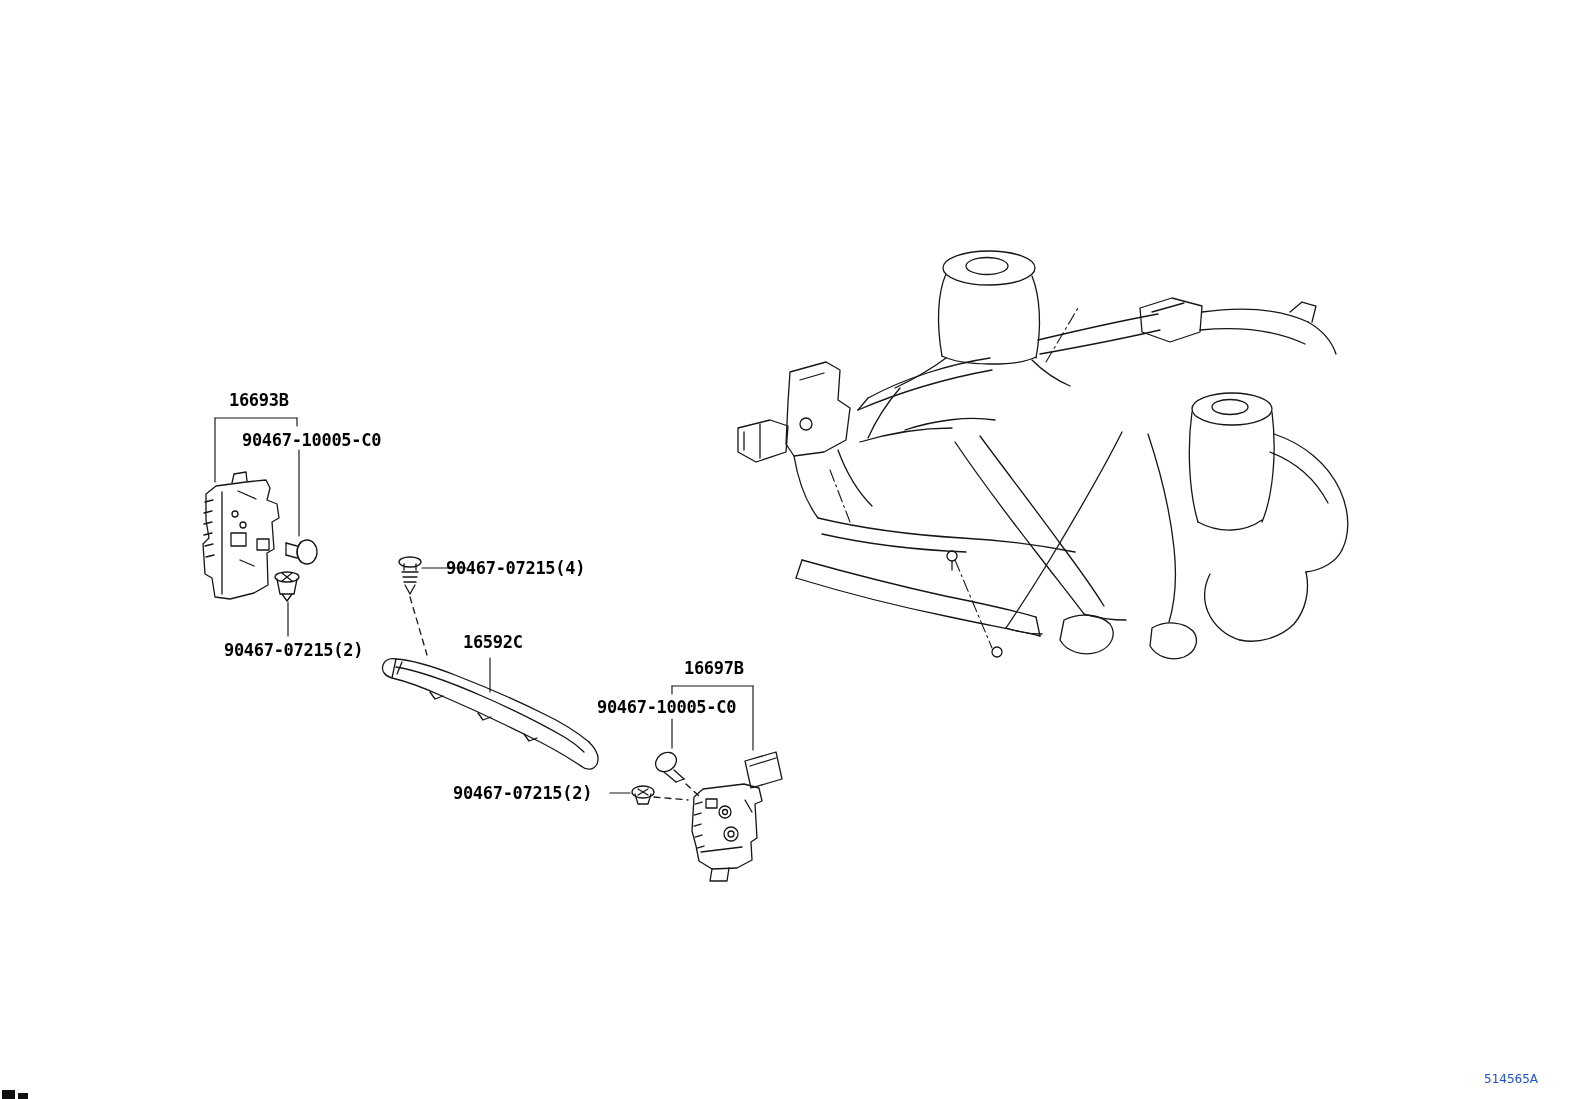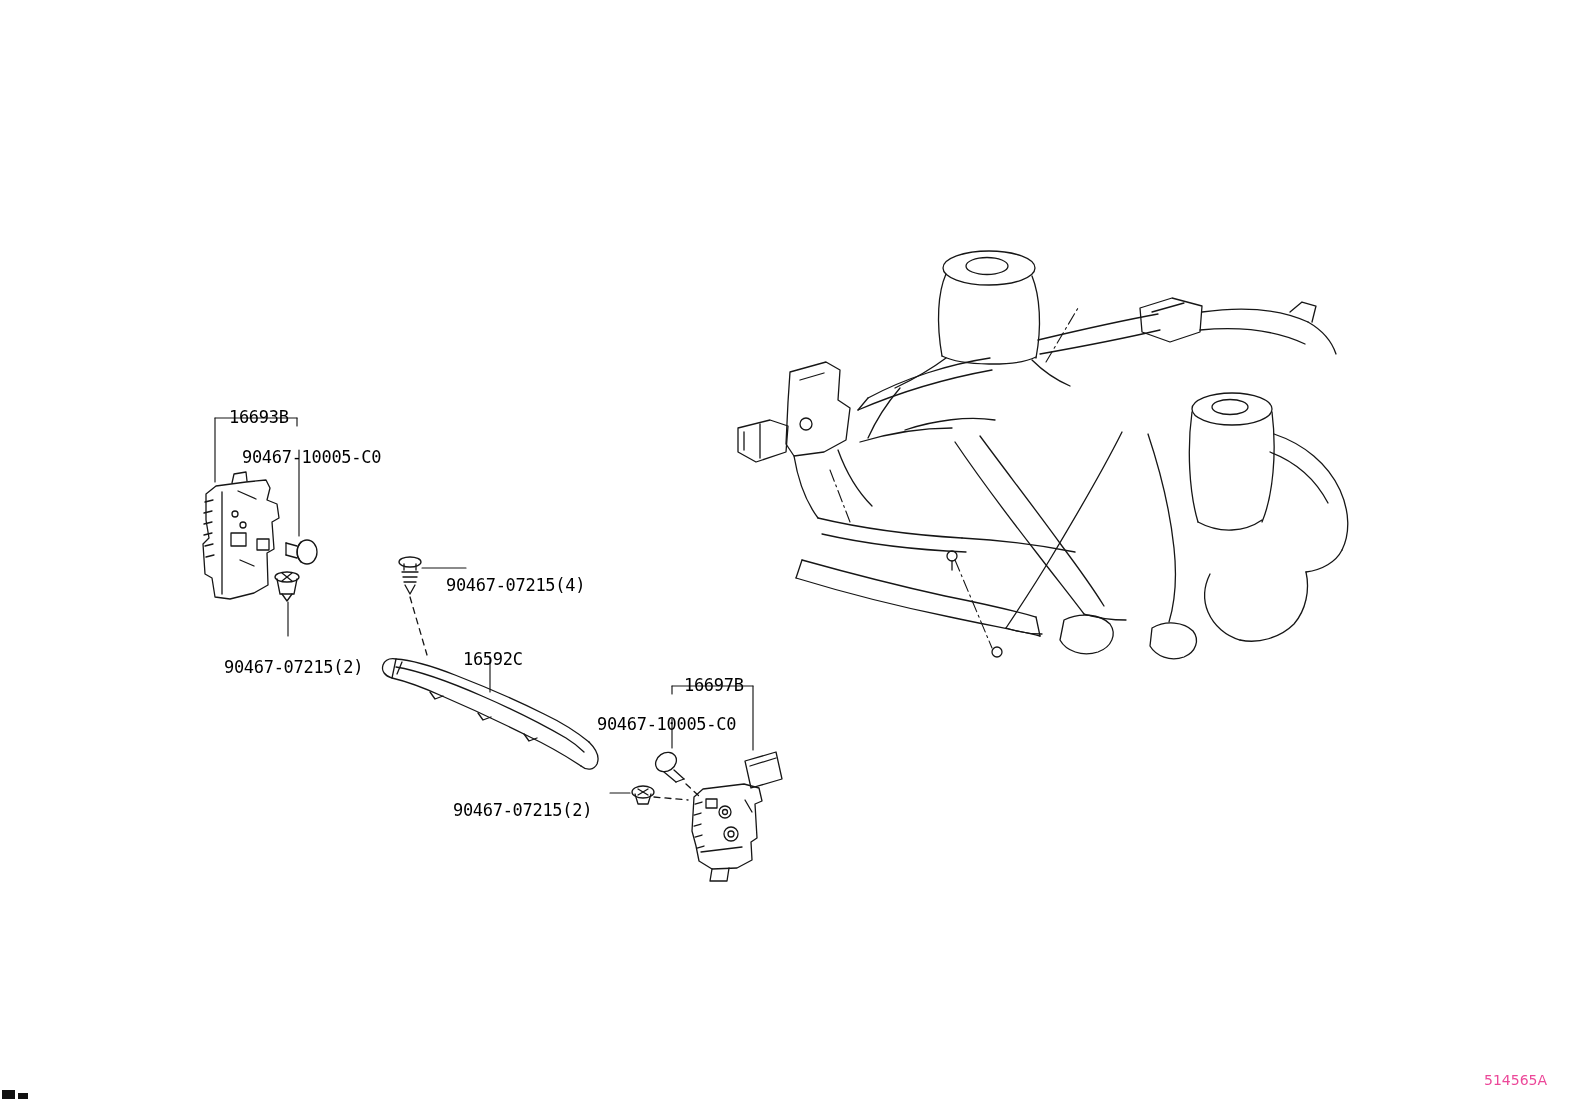--- a/index.html
+++ b/index.html
@@ -9,25 +9,25 @@
   }
   svg.lineart{position:absolute;left:0;top:0;width:1592px;height:1099px;}
   .lineart path,.lineart ellipse,.lineart circle,.lineart rect,.lineart line{
     fill:none;stroke:#161616;stroke-width:1.3;stroke-linecap:round;stroke-linejoin:round;
   }
   .lineart .leader{stroke-width:1.15;}
   .lineart .dash{stroke-dasharray:6 5;}
   .lineart .dashdot{stroke-dasharray:12 4 2 4;stroke-width:1.1;}
   .lineart .solidfill{fill:#111;stroke:none;}
   .plabel{
-    position:absolute;font-family:"DejaVu Sans Mono",monospace;font-weight:normal;
-    font-size:17px;line-height:20px;color:#000;white-space:nowrap;letter-spacing:-0.3px;margin-top:17px;
+    position:absolute;font-family:"DejaVu Sans Mono",monospace;font-weight:bold;
+    font-size:17px;line-height:20px;color:#000;white-space:nowrap;letter-spacing:-0.3px;
   }
   .code{
-    position:absolute;font-family:"DejaVu Sans",sans-serif;font-size:14px;color:#ec4899;
+    position:absolute;font-family:"DejaVu Sans",sans-serif;font-size:12px;color:#1d4ed8;
     white-space:nowrap;
   }
 </style>
 </head>
 <body>
 
 <div class="canvas">
 
   <svg class="lineart" viewBox="0 0 1592 1099">
 

